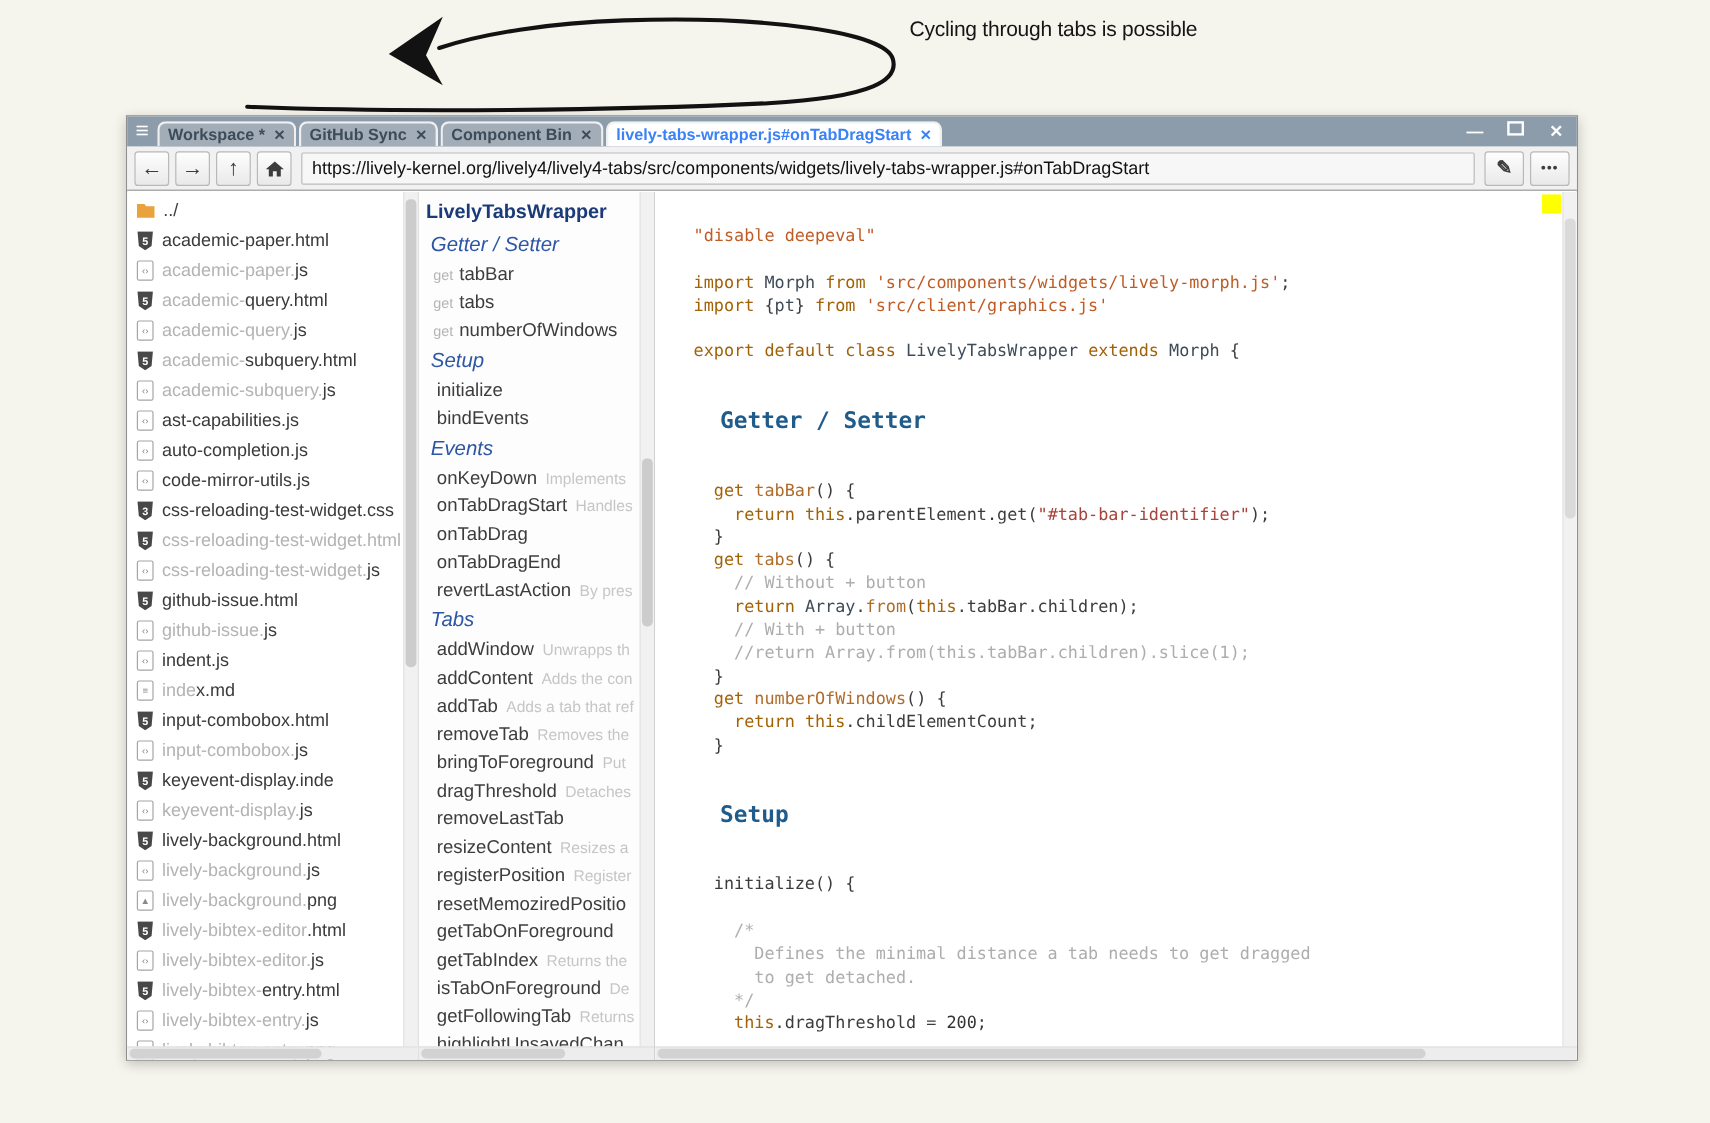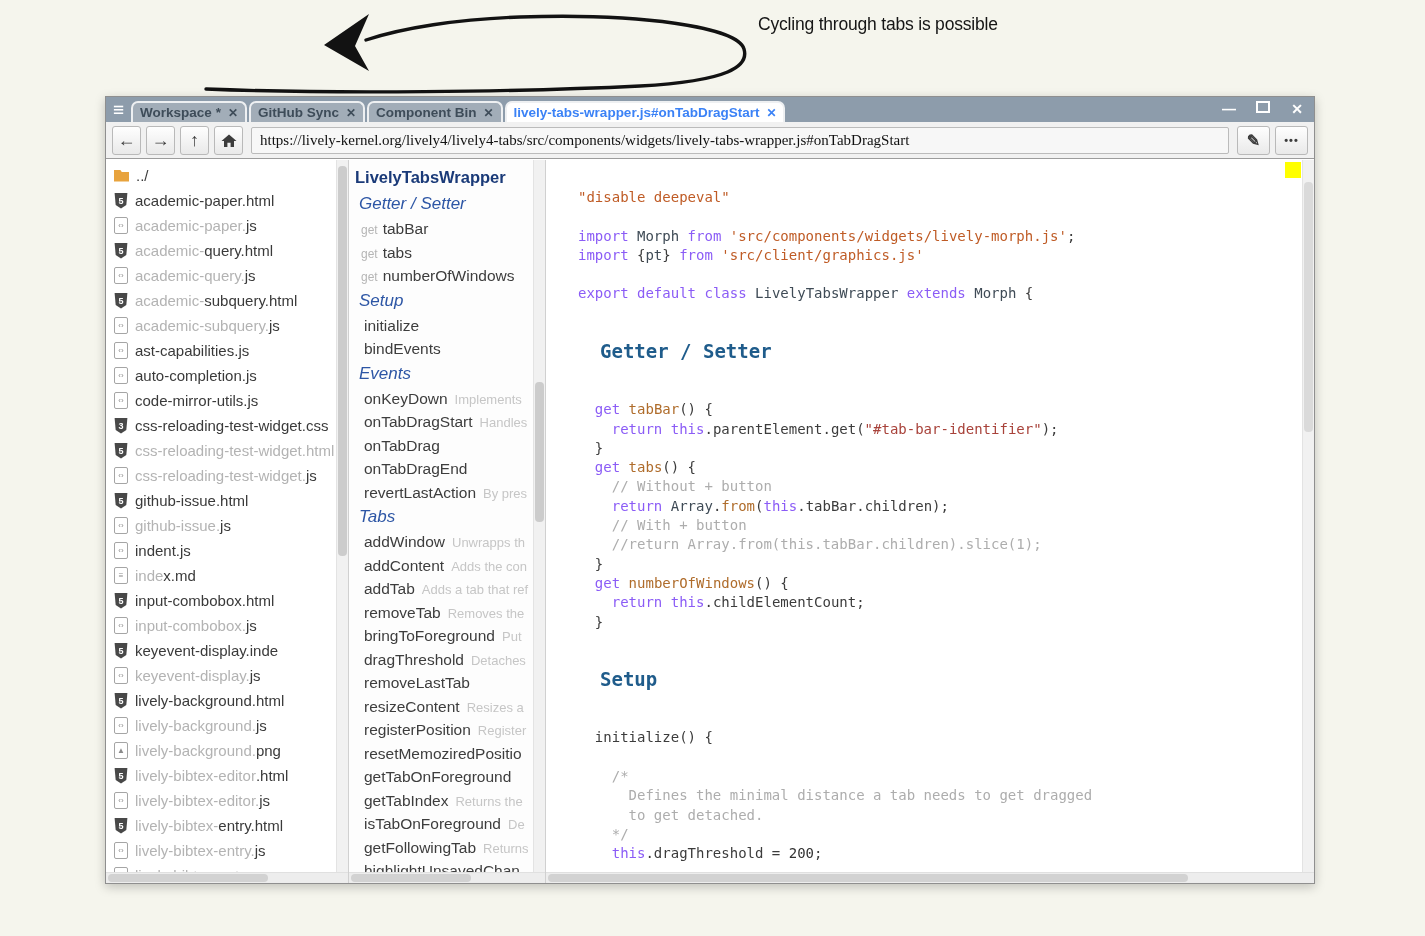--- a/index.html
+++ b/index.html
@@ -33,21 +33,21 @@
   
   .toolbar{height:37px;background:#f1f1f1;border-bottom:1px solid #9c9c9c;display:flex;align-items:center;padding:0 6px;gap:5px;box-sizing:border-box;}
   .tbtn{
     width:27px;height:27px;border:1px solid #b9b9b9;border-radius:3px;
     background:linear-gradient(#fefefe,#e9e9e9);
     display:flex;align-items:center;justify-content:center;
     color:#3c3c3c;font-weight:bold;font-size:18px;cursor:pointer;flex:0 0 auto;
   }
   .urlbar{
     flex:1;height:25px;border:1px solid #bbb;border-radius:2px;background:#f7f7f7;
-    font-family:Liberation Serif, serif;font-size:15px;color:#111;padding:0 8px;margin:0 3px;
+    font-family:Liberation Sans, sans-serif;font-size:15px;color:#111;padding:0 8px;margin:0 3px;
   }
   .tbtn.wide{width:31px;}
   .more-glyph{font-size:11px;letter-spacing:1px;}
   
   .content{position:absolute;top:63px;left:0;right:0;bottom:0;display:flex;}
   .pane{position:relative;overflow:hidden;background:#fff;box-sizing:border-box;}
   .pane-files{width:243px;border-right:1px solid #d0d0d0;}
   .pane-outline{width:197px;border-right:1px solid #d0d0d0;background:#fdfdfd;}
   .pane-code{flex:1;}
   
@@ -74,21 +74,21 @@
   .orow.method.hasget{padding-left:12px;}
   .oget{color:#b5b5b5;font-size:12px;margin-right:5px;}
   .onote{color:#c6c6c6;font-size:13px;margin-left:7px;}
   
   .code{
     padding:28px 0 0 32px;font-family:"DejaVu Sans Mono","Liberation Mono",monospace;
     font-size:14px;line-height:19.3px;white-space:pre;color:#3c3c3c;
   }
   .cline{height:19.3px;}
   .chead{font-size:19px;font-weight:bold;color:#1f5c8b;padding-left:22px;font-family:"DejaVu Sans Mono",monospace;}
-  .tk-kw{color:#8b5cf6;}
+  .tk-kw{color:#a16207;}
   .tk-cls{color:#3f4b56;}
   .tk-str{color:#bf5b25;}
   .tk-strd{color:#a8423a;}
   .tk-cmt{color:#adadad;}
   .tk-prop{color:#af6c2b;}
   .tk-num{color:#333;}
   .tk-pl{color:#3c3c3c;}
   .marker{position:absolute;top:2px;right:13px;width:16px;height:16px;background:#ffff00;cursor:pointer;}
 </style>
 </head>

